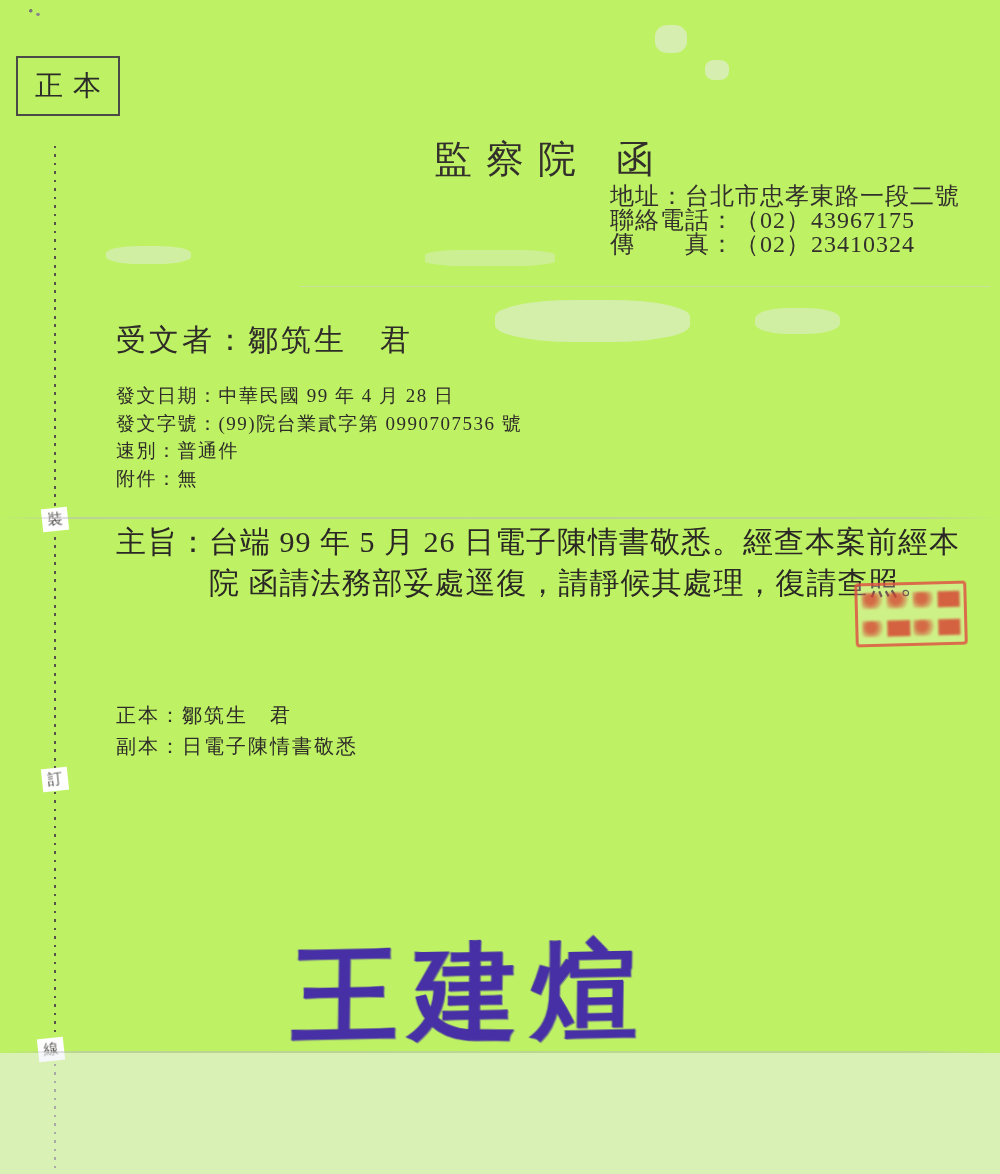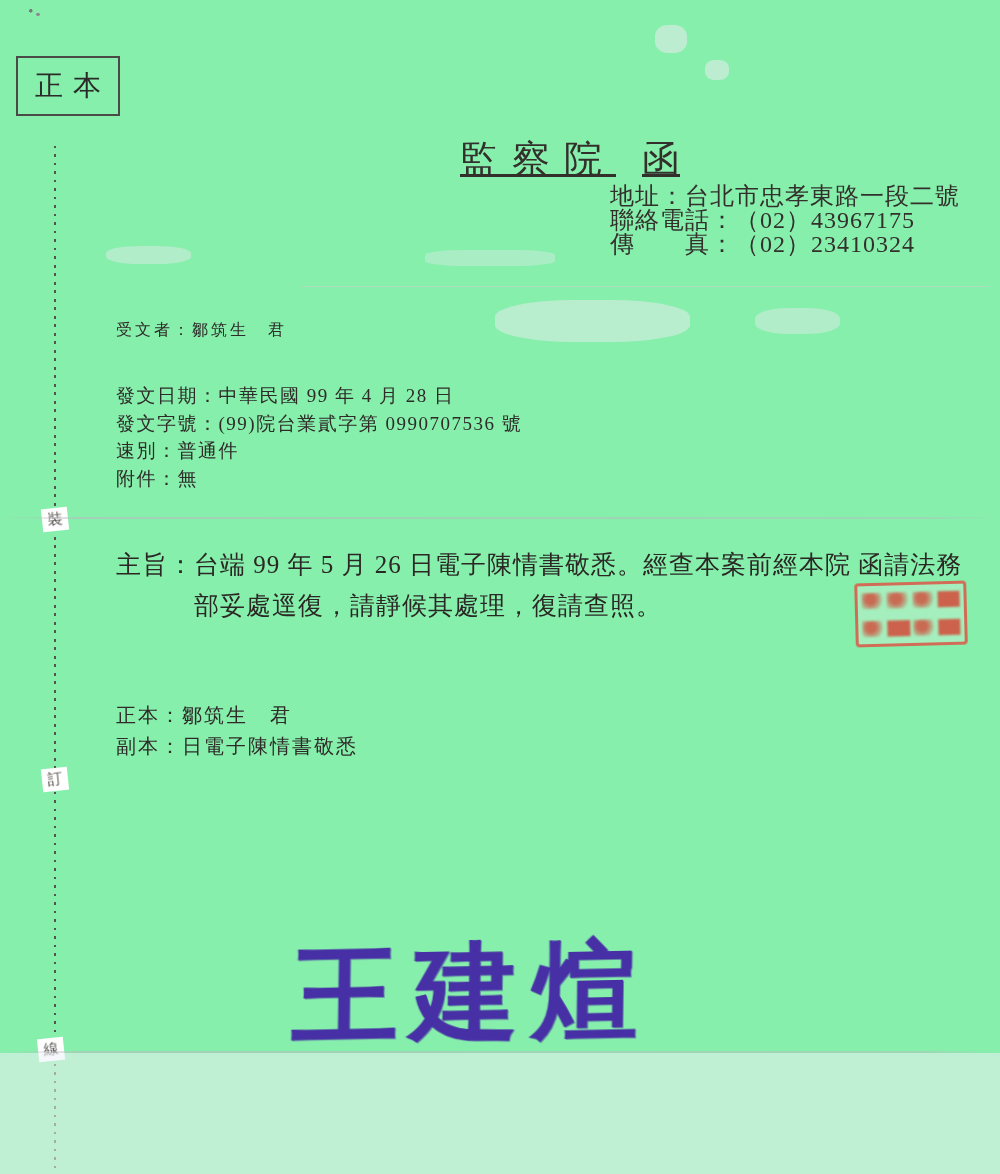--- a/index.html
+++ b/index.html
@@ -1,20 +1,20 @@
 <!DOCTYPE html>
 <html><head>
 <meta charset="utf-8">
 <style>
   * { margin:0; padding:0; box-sizing:border-box; }
   html,body { background:#ffffff; }
   body { font-family:"Liberation Serif","DejaVu Serif",serif; color:#2e2b28; }
   .page {
     position:relative; width:1000px; height:1174px; margin:0 auto;
-    background:#86efac; overflow:hidden;
+    background:#bef264; overflow:hidden;
   }
   
   .corner-mark { position:absolute; left:26px; top:6px; width:16px; height:12px;
     background:radial-gradient(circle at 30% 40%, #7a7a7a 1.5px, transparent 2px),
                radial-gradient(circle at 75% 70%, #8a8a8a 1.5px, transparent 2px); }
   
   .copy-box {
     position:absolute; left:16px; top:56px; width:104px; height:60px;
     border:2px solid #4a4a48; display:flex; align-items:center; justify-content:center;
     font-size:28px; letter-spacing:10px; padding-left:10px; color:#2b2b29;
@@ -24,35 +24,35 @@
     position:absolute; left:54px; top:146px; width:2px; height:1028px;
     background:repeating-linear-gradient(to bottom, #55524e 0 2.5px, transparent 2.5px 8.5px);
   }
   .binding-mark {
     position:absolute; left:42px; width:26px; text-align:center;
     font-size:15px; color:#55524e; filter:blur(.4px); background:#fefefe;
     padding:2px 0; transform:rotate(-6deg);
   }
   .bm-top { top:508px; } .bm-mid { top:768px; } .bm-bot { top:1038px; left:38px; }
   
-  .title-row { position:absolute; left:460px; top:134px; white-space:nowrap;
-    font-size:38px; color:#33302c;text-decoration:underline; }
+  .title-row { position:absolute; left:434px; top:134px; white-space:nowrap;
+    font-size:38px; color:#33302c; }
   .org-name { letter-spacing:14px; }
   .doc-type { margin-left:26px; }
   .addr-block { position:absolute; left:610px; top:184px; font-size:24px;
     line-height:24px; color:#33302c; letter-spacing:1px; white-space:nowrap; }
   
-  .recipient { position:absolute; left:116px; top:320px; font-size:16px;
+  .recipient { position:absolute; left:116px; top:320px; font-size:30px;
     letter-spacing:3px; color:#2e2b28; }
   
   .meta-block { position:absolute; left:116px; top:382px; font-size:19px;
     line-height:27.5px; letter-spacing:1.5px; color:#2e2b28; }
   
-  .subject { position:absolute; left:116px; top:544px; width:860px;
-    font-size:25px; line-height:41px; color:#2a2724; display:flex; }
+  .subject { position:absolute; left:116px; top:521px; width:860px;
+    font-size:30px; line-height:41px; color:#2a2724; display:flex; }
   .subject-label { flex:0 0 auto; letter-spacing:1px; }
   .subject-text { flex:1 1 auto; letter-spacing:1px; }
   
   .stamp {
     position:absolute; left:855px; top:582px; width:112px; height:64px;
     border:3px solid rgba(222,72,58,.78); border-radius:4px; transform:rotate(-1.5deg);
     padding:5px 4px; display:flex; flex-direction:column; justify-content:space-between;
     filter:blur(.4px); background:rgba(255,240,238,.25);
   }
   .stamp-row { height:20px; filter:blur(1.2px); display:flex; gap:3px; align-items:center; }

